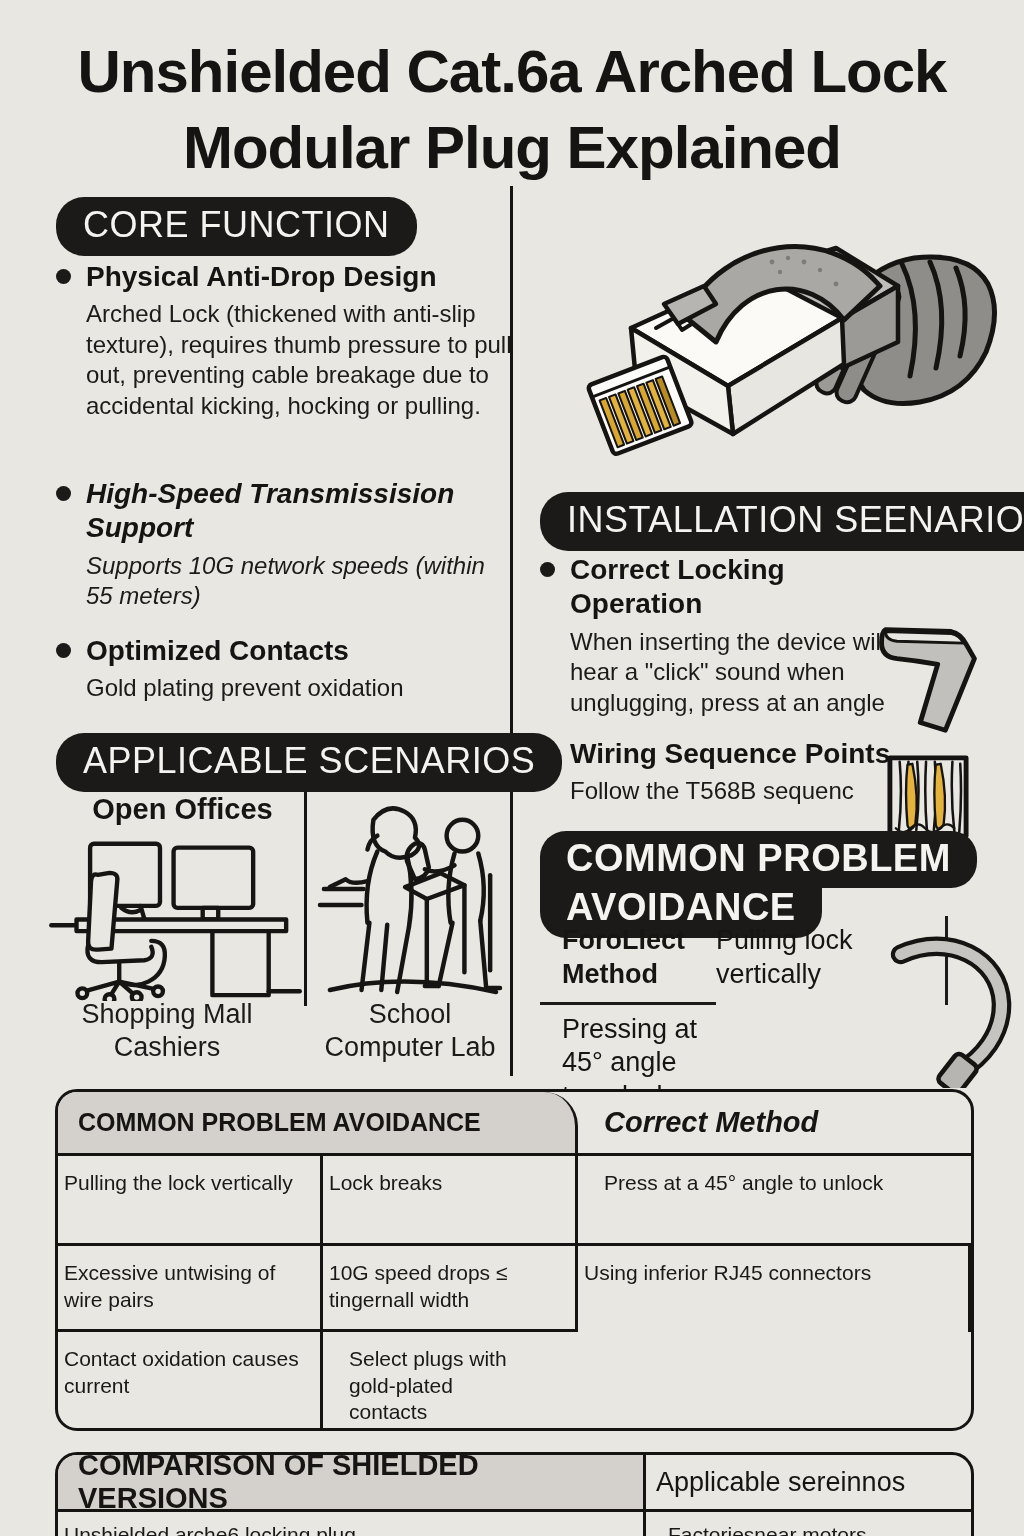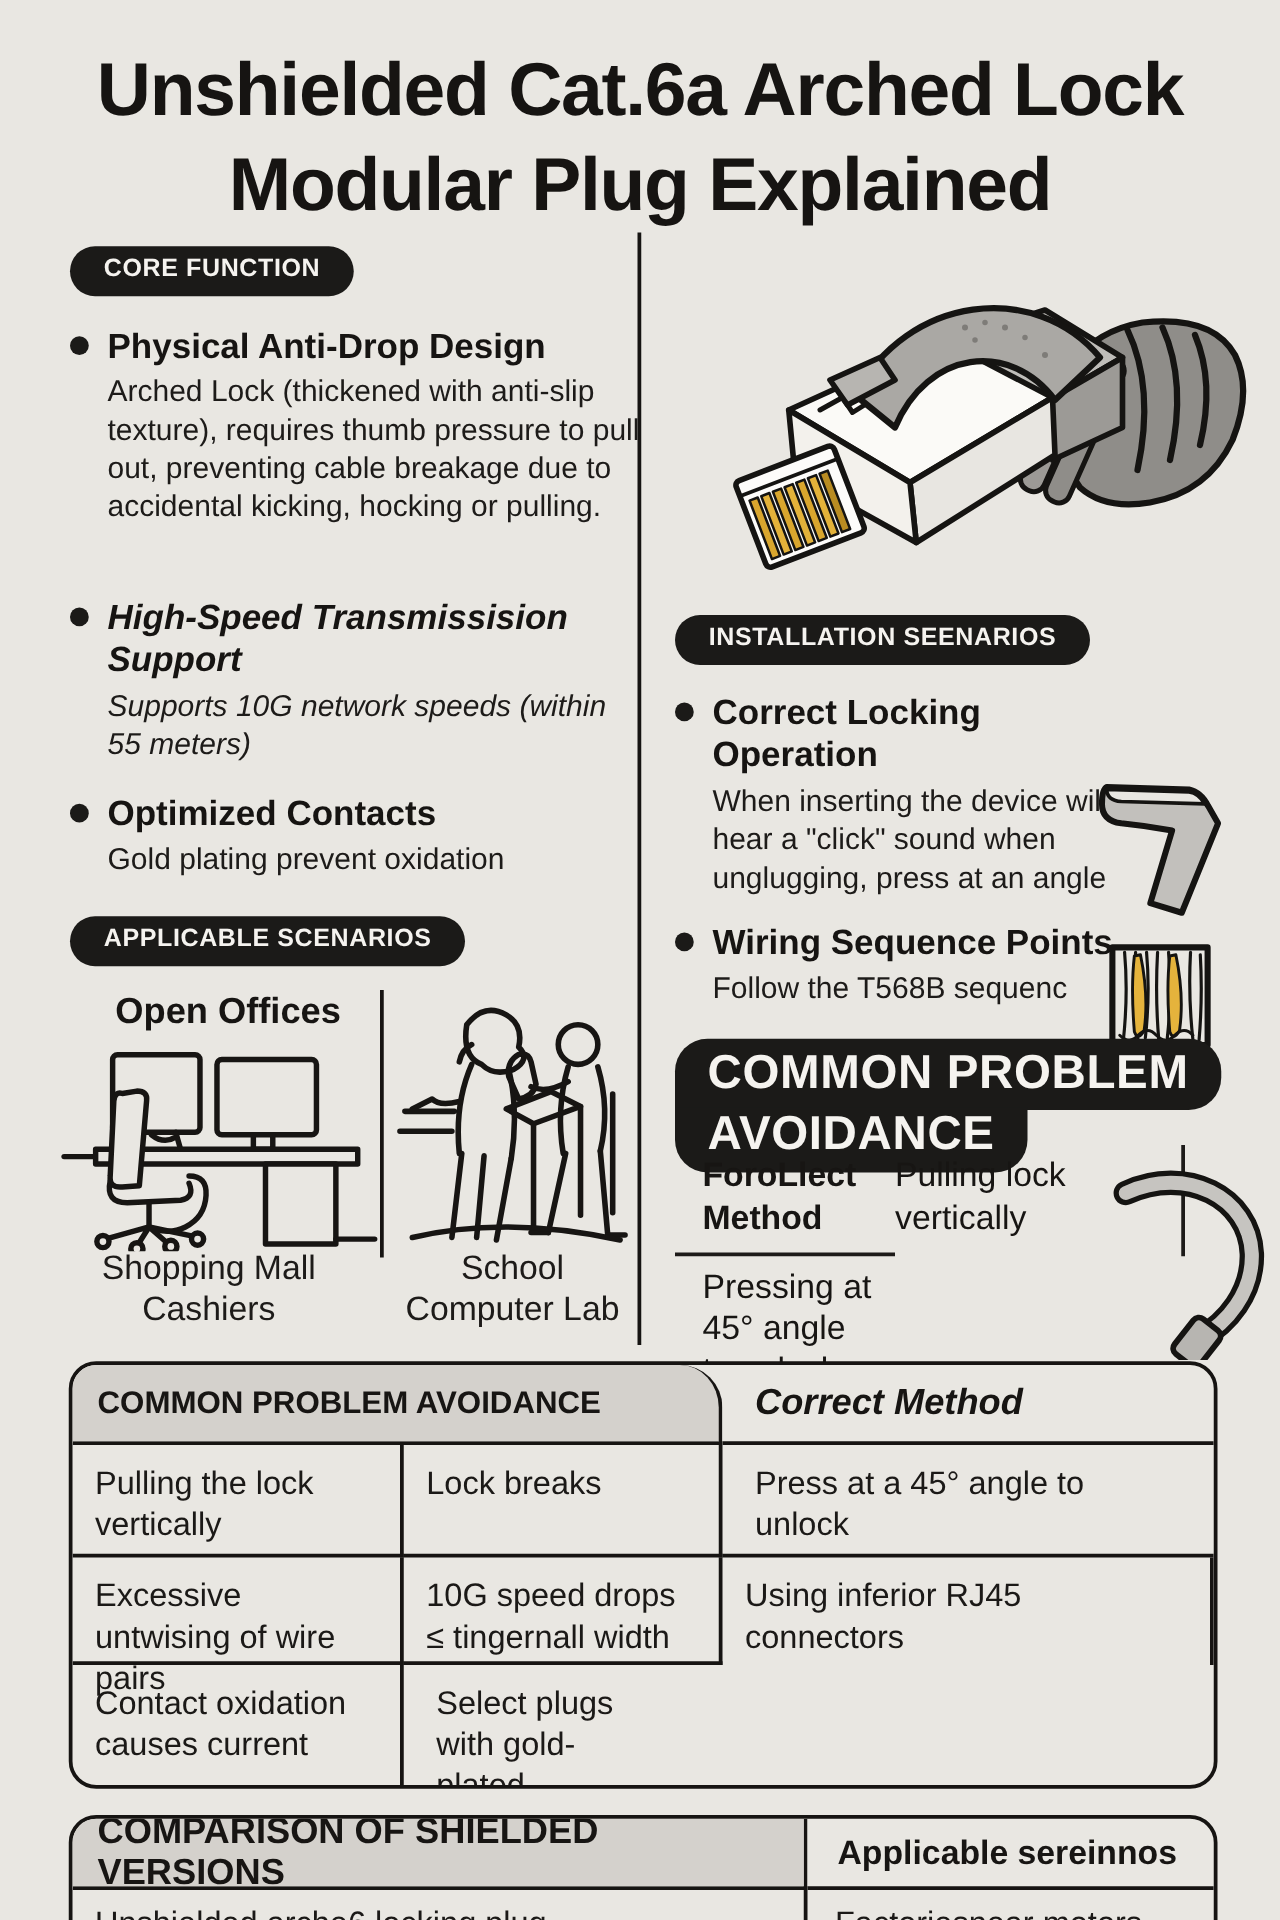--- a/index.html
+++ b/index.html
@@ -12,21 +12,21 @@
   .page{position:absolute;inset:0;}
   
   .title{
     position:absolute;top:34px;left:0;right:0;margin:0;
     text-align:center;font-weight:bold;font-size:60px;line-height:1.26;
     letter-spacing:-1px;color:#161412;
   }
   
   .badge{
     position:absolute;display:inline-block;background:#1b1a18;color:#f5f3ef;
-    font-weight:bold;font-size:20px;letter-spacing:.5px;white-space:nowrap;
+    font-weight:normal;font-size:36px;letter-spacing:.5px;white-space:nowrap;
     border-radius:28px;padding:7px 27px 10px;
   }
   .cf-badge{left:56px;top:197px;}
   .as-badge{left:56px;top:733px;}
   .is-badge{left:540px;top:492px;}
   .cpa-badge{position:absolute;left:540px;top:831px;}
   .cpa-l1,.cpa-l2{
     background:#1b1a18;color:#f5f3ef;font-weight:bold;font-size:38px;
     letter-spacing:.5px;white-space:nowrap;width:max-content;
   }
@@ -70,21 +70,21 @@
   .mini-table .c1{border-right:3px solid #1d1b19;}
   .mini-table .c2{padding-left:22px;}
   .mini-table .top{border-bottom:3px solid #1d1b19;}
   
   .table1{
     position:absolute;left:55px;top:1089px;width:913px;height:336px;
     border:3px solid #161412;border-radius:22px;background:#e9e7e2;
     display:grid;grid-template-columns:265px 255px 1fr;
     grid-template-rows:64px 90px 86px 1fr;overflow:hidden;
   }
-  .table1 .cell,.table2 .cell{font-size:26px;line-height:1.27;padding:12px 18px;color:#1b1917;}
+  .table1 .cell,.table2 .cell{font-size:21px;line-height:1.27;padding:12px 6px;color:#1b1917;}
   .t1-hspan{
     grid-column:1/3;background:#d4d1cc;border-right:3px solid #161412;
     border-bottom:3px solid #161412;border-radius:16px 34px 0 0;
     display:flex;align-items:center;padding:0 20px;font-weight:bold;font-size:25px;
   }
   .t1-h3{border-bottom:3px solid #161412;display:flex;align-items:center;
     padding:0 26px;font-weight:bold;font-size:29px;font-style:italic;}
   .br{border-right:3px solid #161412;}
   .bb{border-bottom:3px solid #161412;}
   .table1 .body{padding-top:14px;}
@@ -93,21 +93,21 @@
   .table2{
     position:absolute;left:55px;top:1452px;width:913px;height:150px;
     border:3px solid #161412;border-radius:22px 22px 0 0;background:#e9e7e2;
     display:grid;grid-template-columns:588px 1fr;grid-template-rows:57px 1fr;
     overflow:hidden;
   }
   .t2-h1{background:#d4d1cc;border-right:3px solid #161412;border-bottom:3px solid #161412;
     border-radius:16px 0 0 0;display:flex;align-items:center;padding:0 20px;
     font-weight:bold;font-size:29px;}
   .t2-h2{border-bottom:3px solid #161412;display:flex;align-items:center;
-    padding:0 24px;font-weight:bold;font-size:27px;}
+    padding:0 10px;font-weight:normal;font-size:27px;}
   .table2 .body{padding-top:10px;}
   .table2 .bc1{border-right:3px solid #161412;}
   .table2 .bc2{padding-left:22px;}
   svg{display:block;}
 </style>
 </head>
 <body>
 
 <div class="page">
 

